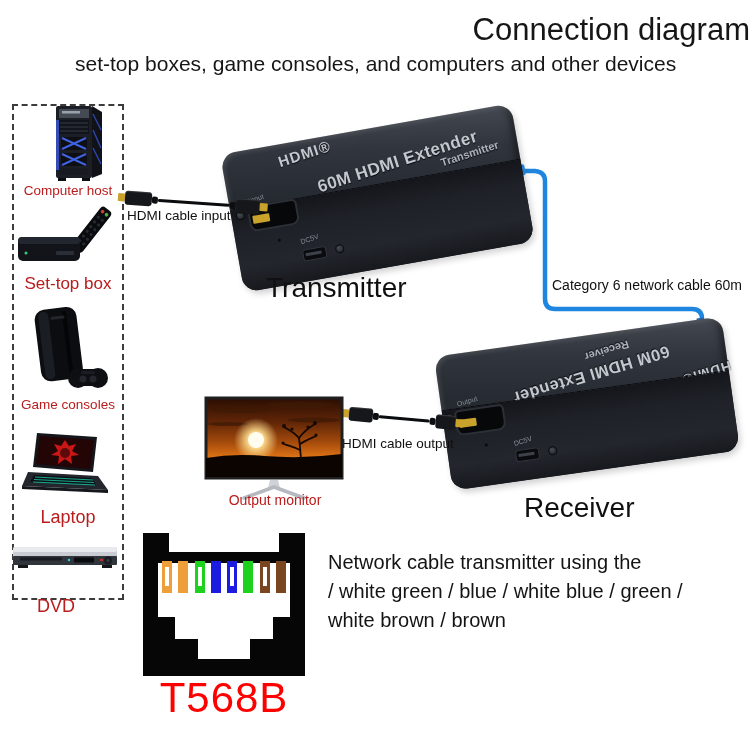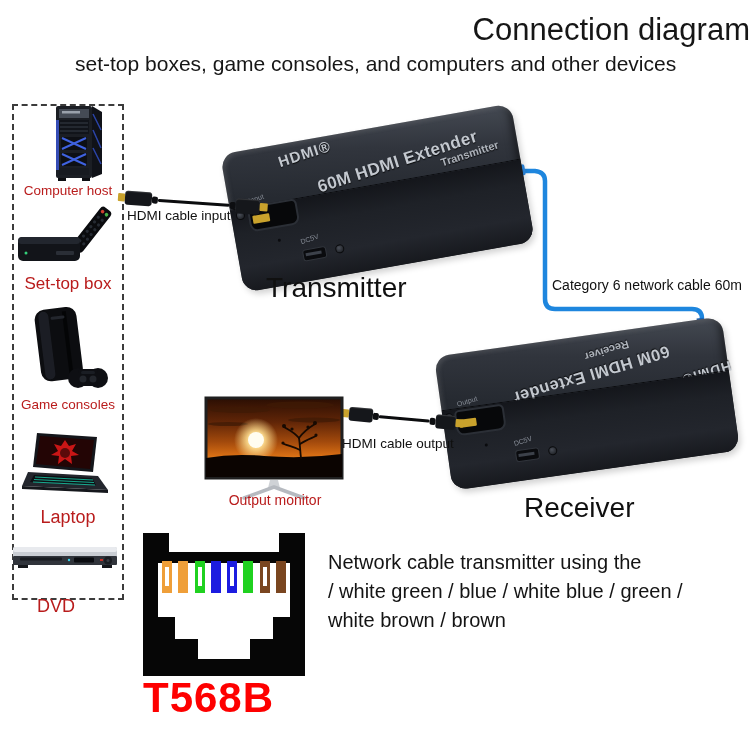--- a/index.html
+++ b/index.html
@@ -56,21 +56,21 @@
   .c-plug{background:#15171b;border-radius:3px;box-shadow:inset 0 1px 1px rgba(255,255,255,.15);}
   .c-neck{background:#0d0e11;border-radius:2px;}
   .c-wire{background:#0b0c0e;border-radius:2px;}
 
   
   .rj45{left:143px;top:533px;width:162px;height:143px;}
   .rj45 svg{position:absolute;left:0;top:0;}
   .pins{position:absolute;left:19px;top:28px;width:124px;height:32px;display:flex;justify-content:space-between;}
   .pin{width:10px;height:32px;position:relative;}
   .pin-slot{position:absolute;left:3px;top:6px;width:4px;height:19px;background:#fff;}
-  .t568b{left:143px;top:674px;width:162px;font-size:42px;font-weight:700;letter-spacing:1px;}
+  .t568b{left:143px;top:674px;width:162px;text-align:center;font-size:42px;font-weight:400;letter-spacing:1px;}
 
   .wiring-note{left:328px;top:548px;width:420px;font-size:20px;line-height:29px;color:#141414;}
 </style>
 </head>
 <body>
 
 <div class="page">
 
   <div class="abs title">Connection diagram</div>
   <div class="abs subtitle">

